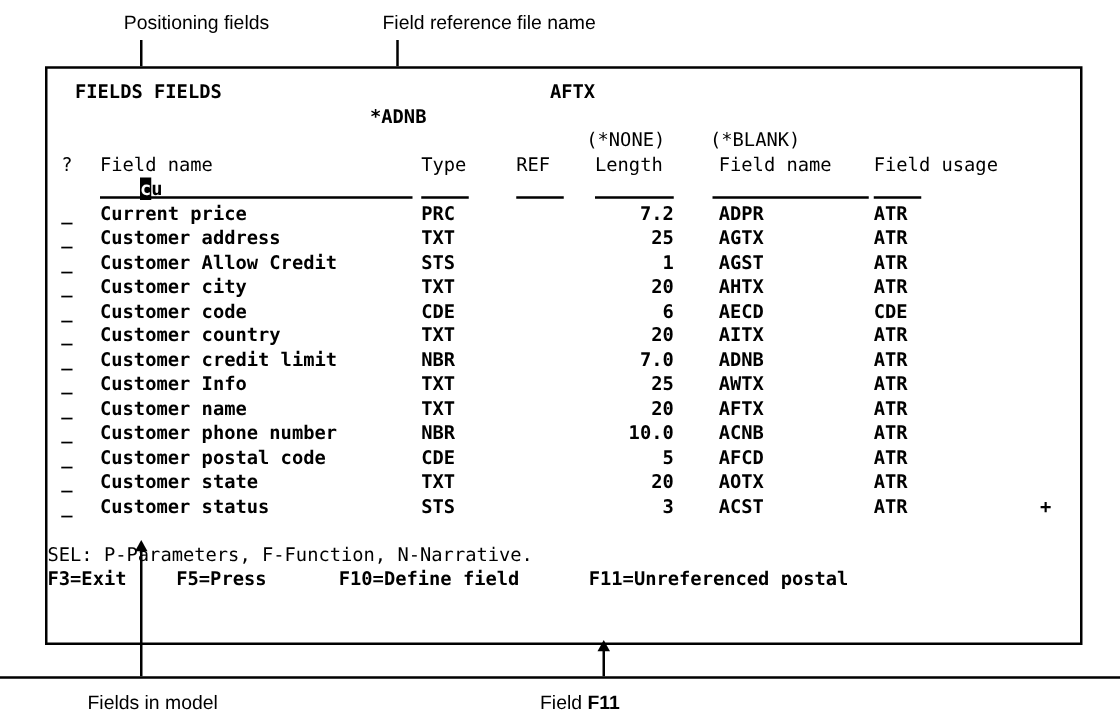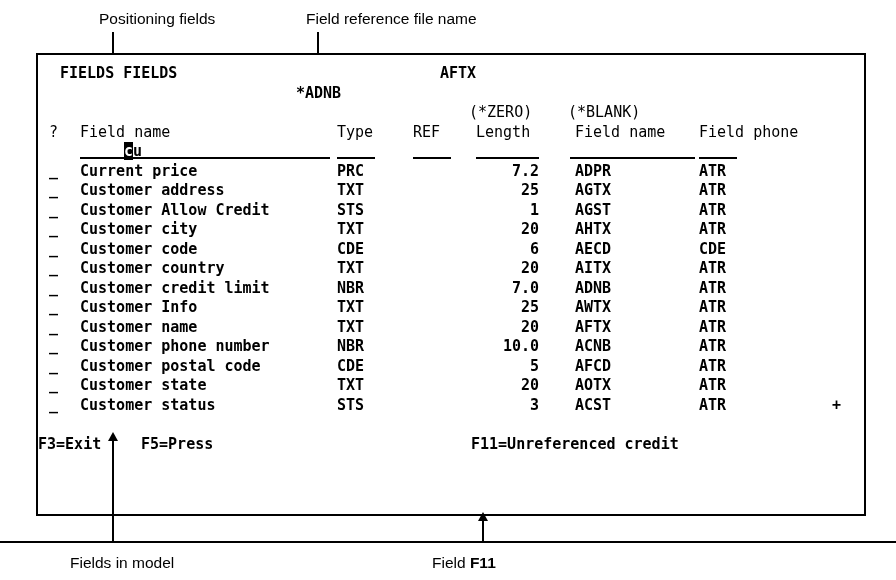--- a/index.html
+++ b/index.html
@@ -137,36 +137,36 @@
     <div class="trow">
       <span class="cell" style="left:11px;">FIELDS FIELDS</span>
       <span class="cell" style="left:391px;">AFTX</span>
     </div>
 
     <div class="trow">
       <span class="cell" style="left:247px;">*ADNB</span>
     </div>
 
     <div class="trow">
-      <span class="cell norm" style="left:420px;">(*ZERO)</span>
+      <span class="cell norm" style="left:420px;">(*NONE)</span>
       <span class="cell norm" style="left:519px;">(*BLANK)</span>
     </div>
 
     <div class="trow">
       <span class="cell norm" style="left:0px;">?</span>
       <span class="cell norm" style="left:31px;">Field name</span>
       <span class="cell norm" style="left:288px;">Type</span>
       <span class="cell norm" style="left:364px;">REF</span>
       <span class="cell norm" style="left:427px;">Length</span>
       <span class="cell norm" style="left:526px;">Field name</span>
-      <span class="cell norm" style="left:650px;">Field phone</span>
-    </div>
-
-    <div class="trow">
-      <span class="posfield" style="left:43px;padding-left:32px;"><span class="cursor">c</span><span>u</span></span>
+      <span class="cell norm" style="left:650px;">Field usage</span>
+    </div>
+
+    <div class="trow">
+      <span class="posfield" style="left:31px;padding-left:32px;"><span class="cursor">c</span><span>u</span></span>
       <span class="rule" style="left:31px; width:250px;"></span>
       <span class="rule" style="left:288px; width:38px;"></span>
       <span class="rule" style="left:364px; width:38px;"></span>
       <span class="rule" style="left:427px; width:63px;"></span>
       <span class="rule" style="left:521px; width:125px;"></span>
       <span class="rule" style="left:650px; width:38px;"></span>
     </div>
 
     <div id="rows">
         <div class="trow"><span class="cell" style="left: 0px;">_</span><span class="cell" style="left: 31px;">Current price</span><span class="cell" style="left: 288px;">PRC</span><span class="cell" style="left: 364px;"></span><span class="cell right" style="left: 427px; width: 63px;">7.2</span><span class="cell" style="left: 526px;">ADPR</span><span class="cell" style="left: 650px;">ATR</span></div>
@@ -179,25 +179,29 @@
         <div class="trow"><span class="cell" style="left: 0px;">_</span><span class="cell" style="left: 31px;">Customer Info</span><span class="cell" style="left: 288px;">TXT</span><span class="cell" style="left: 364px;"></span><span class="cell right" style="left: 427px; width: 63px;">25</span><span class="cell" style="left: 526px;">AWTX</span><span class="cell" style="left: 650px;">ATR</span></div>
         <div class="trow"><span class="cell" style="left: 0px;">_</span><span class="cell" style="left: 31px;">Customer name</span><span class="cell" style="left: 288px;">TXT</span><span class="cell" style="left: 364px;"></span><span class="cell right" style="left: 427px; width: 63px;">20</span><span class="cell" style="left: 526px;">AFTX</span><span class="cell" style="left: 650px;">ATR</span></div>
         <div class="trow"><span class="cell" style="left: 0px;">_</span><span class="cell" style="left: 31px;">Customer phone number</span><span class="cell" style="left: 288px;">NBR</span><span class="cell" style="left: 364px;"></span><span class="cell right" style="left: 427px; width: 63px;">10.0</span><span class="cell" style="left: 526px;">ACNB</span><span class="cell" style="left: 650px;">ATR</span></div>
         <div class="trow"><span class="cell" style="left: 0px;">_</span><span class="cell" style="left: 31px;">Customer postal code</span><span class="cell" style="left: 288px;">CDE</span><span class="cell" style="left: 364px;"></span><span class="cell right" style="left: 427px; width: 63px;">5</span><span class="cell" style="left: 526px;">AFCD</span><span class="cell" style="left: 650px;">ATR</span></div>
         <div class="trow"><span class="cell" style="left: 0px;">_</span><span class="cell" style="left: 31px;">Customer state</span><span class="cell" style="left: 288px;">TXT</span><span class="cell" style="left: 364px;"></span><span class="cell right" style="left: 427px; width: 63px;">20</span><span class="cell" style="left: 526px;">AOTX</span><span class="cell" style="left: 650px;">ATR</span></div>
         <div class="trow"><span class="cell" style="left: 0px;">_</span><span class="cell" style="left: 31px;">Customer status</span><span class="cell" style="left: 288px;">STS</span><span class="cell" style="left: 364px;"></span><span class="cell right" style="left: 427px; width: 63px;">3</span><span class="cell" style="left: 526px;">ACST</span><span class="cell" style="left: 650px;">ATR</span><span class="plus" style="left: 783px;">+</span></div>
       </div>
 
     <div class="trow"></div>
 
+    <div class="trow">
+      <span class="cell norm" style="left:-11px;">SEL: P-Parameters, F-Function, N-Narrative.</span>
+    </div>
 
     <div class="trow">
       <span class="cell" style="left:-11px;text-align:center;">F3=Exit</span>
       <span class="cell" style="left:92px;">F5=Press</span>
-      <span class="cell" style="left:422px;">F11=Unreferenced credit</span>
+      <span class="cell" style="left:222px;">F10=Define field</span>
+      <span class="cell" style="left:422px;">F11=Unreferenced postal</span>
     </div>
 
   </div>
 </div>
 
 <div class="arrowhead up" style="left:108px; top:432px;"></div>
 <div class="leader" style="left:112px; top:440px; height:101px;"></div>
 
 <div class="arrowhead up" style="left:478px; top:512px;"></div>
 <div class="leader" style="left:482px; top:520px; height:21px;"></div>

